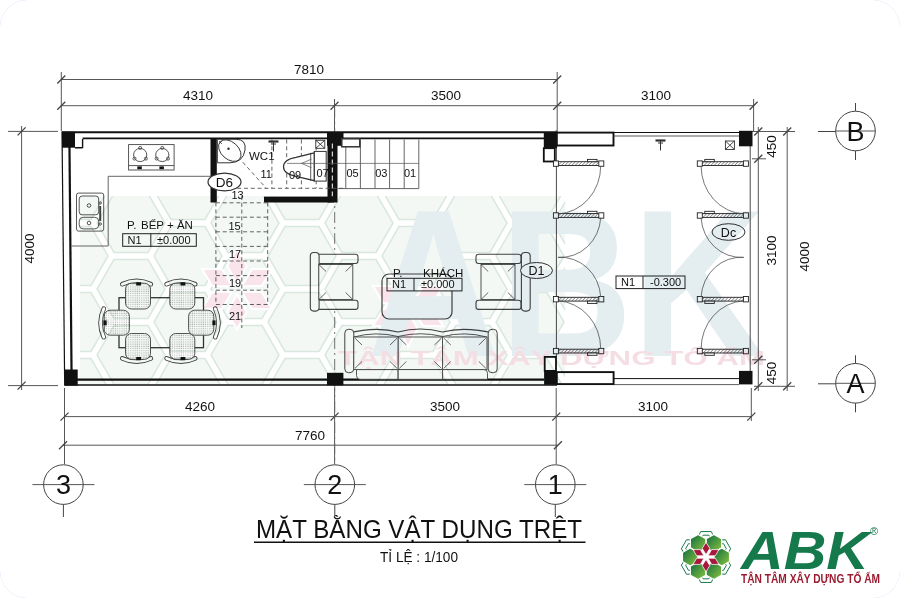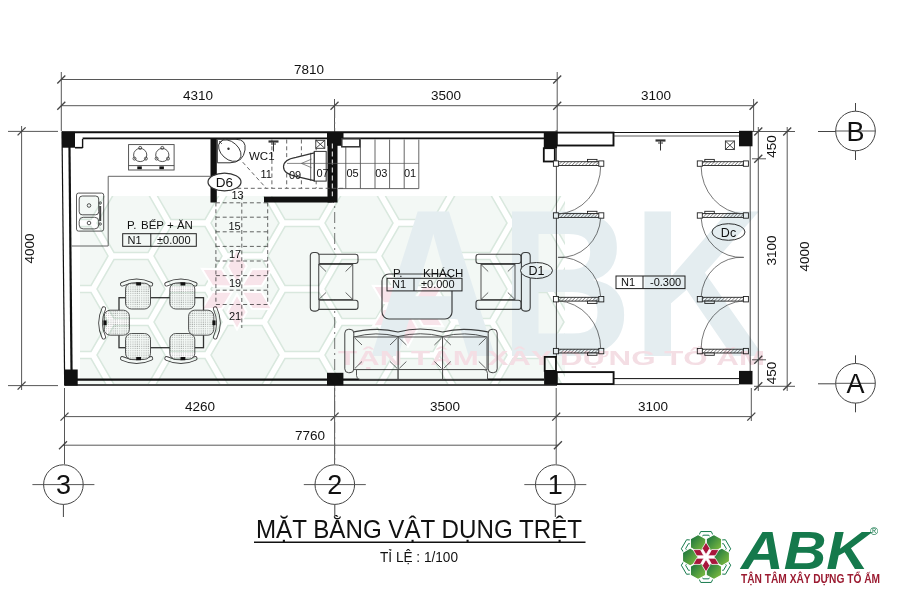--- a/index.html
+++ b/index.html
@@ -1,16 +1,16 @@
 <!DOCTYPE html>
 <html><head>
 <meta charset="utf-8">
 <style>
   html,body{margin:0;padding:0;background:#fff;}
-  #wrap{width:900px;height:598px;position:relative;overflow:hidden;background:#c4b5fd;}
+  #wrap{width:900px;height:598px;position:relative;overflow:hidden;background:#c4b5fd;border-radius:27px;}
   svg text{font-family:"Liberation Sans",sans-serif;}
   #plan text{fill:#111;}
 </style>
 </head>
 <body>
 <div id="wrap">
 <svg width="900" height="598" viewBox="0 0 900 598">
 <defs>
   <pattern id="hatch" width="2.4" height="2.4" patternUnits="userSpaceOnUse" patternTransform="rotate(45)">
     <rect width="2.4" height="2.4" fill="#fff"></rect>

